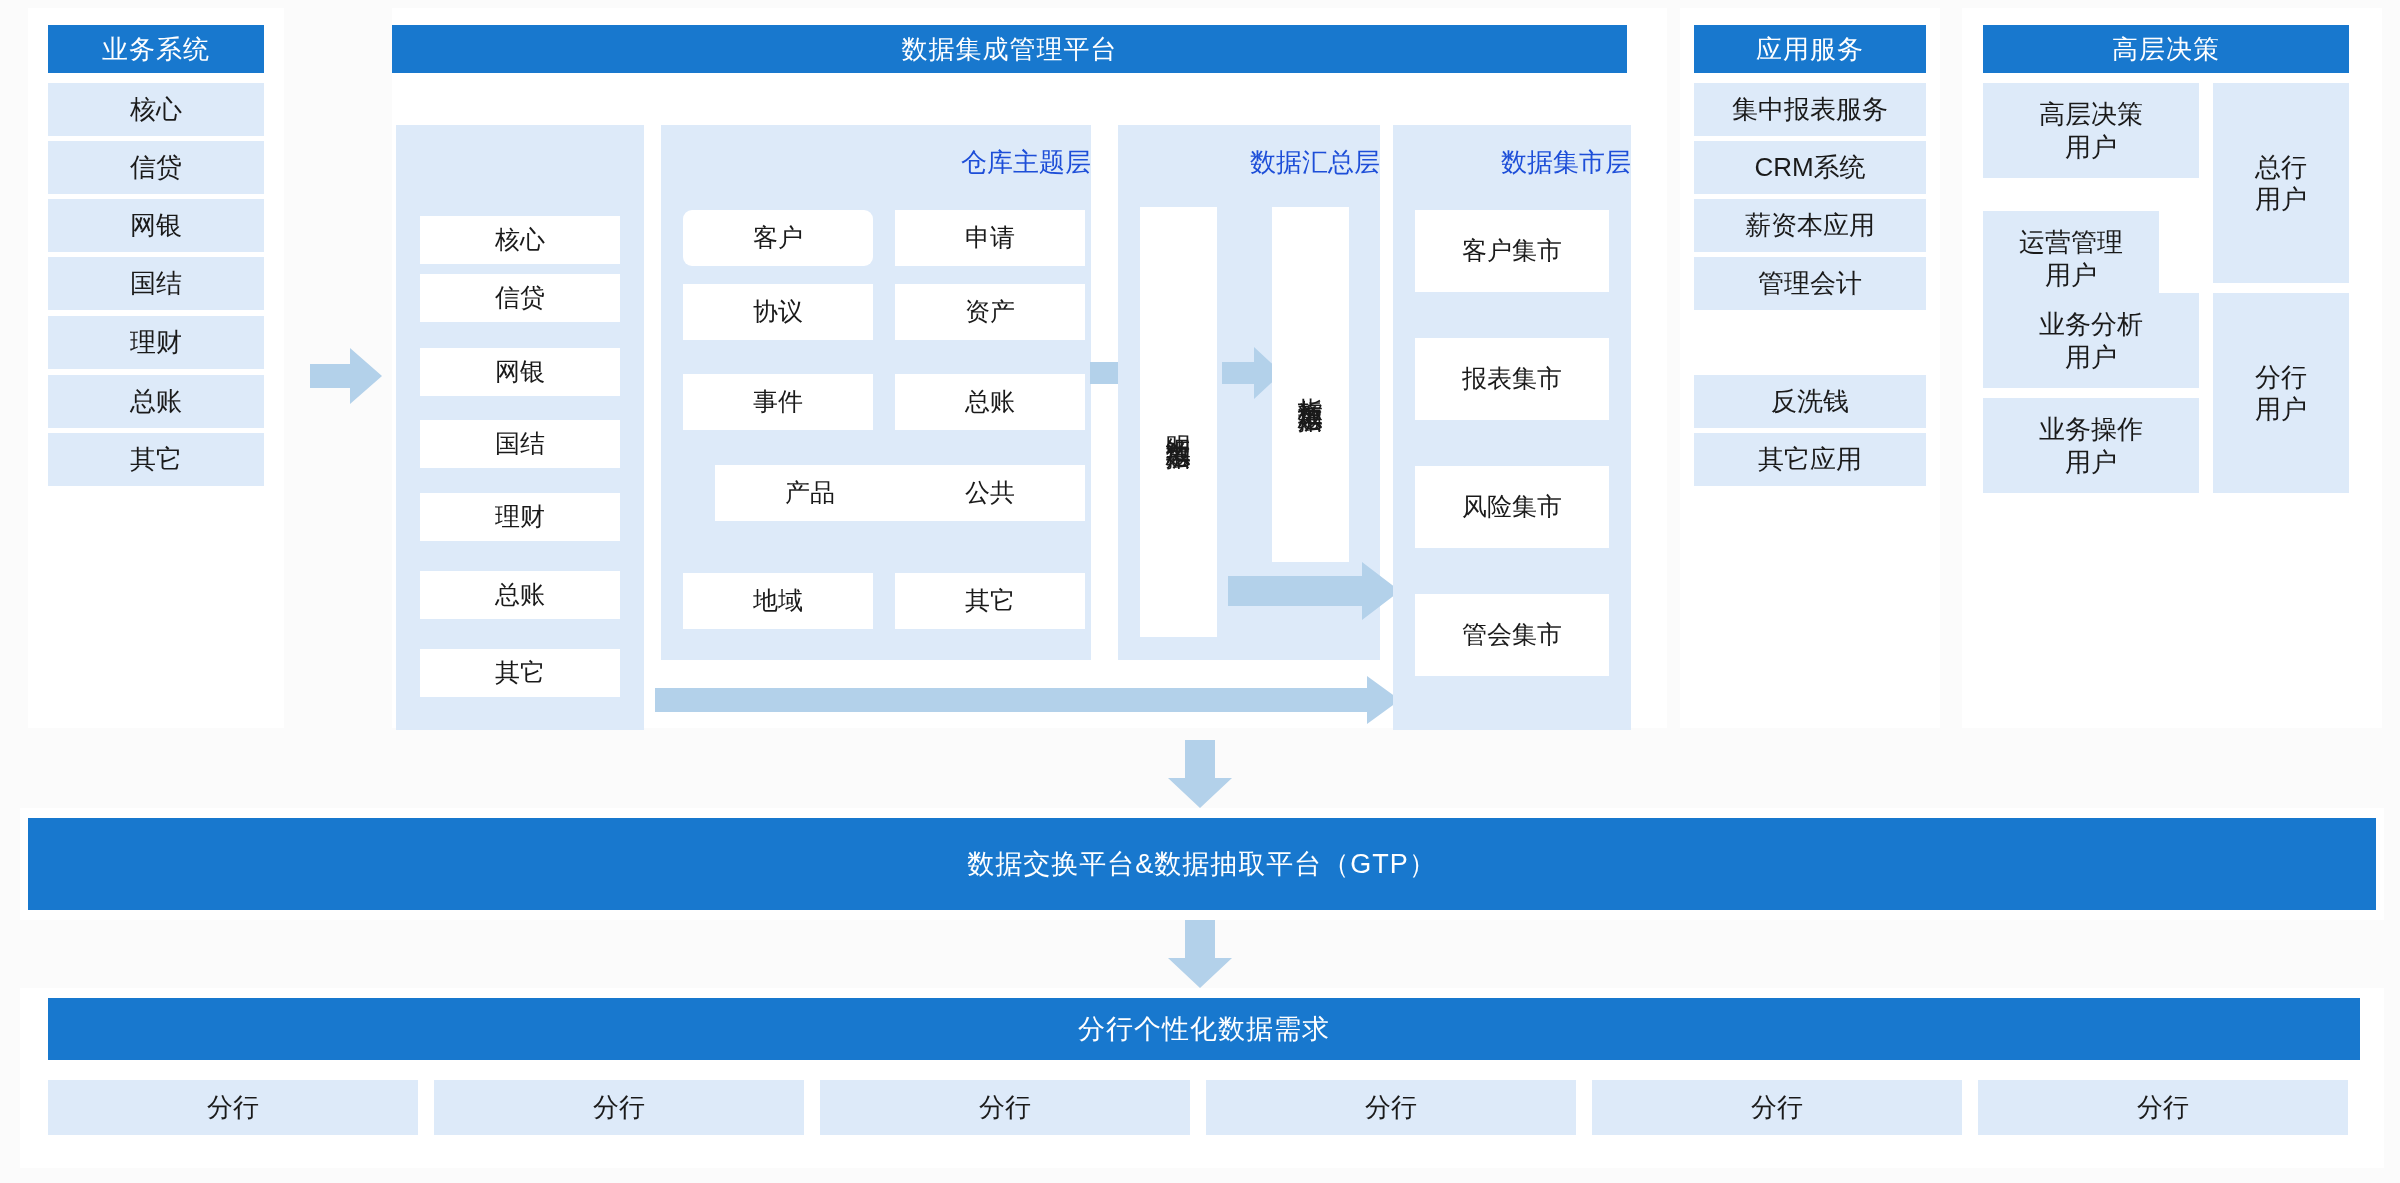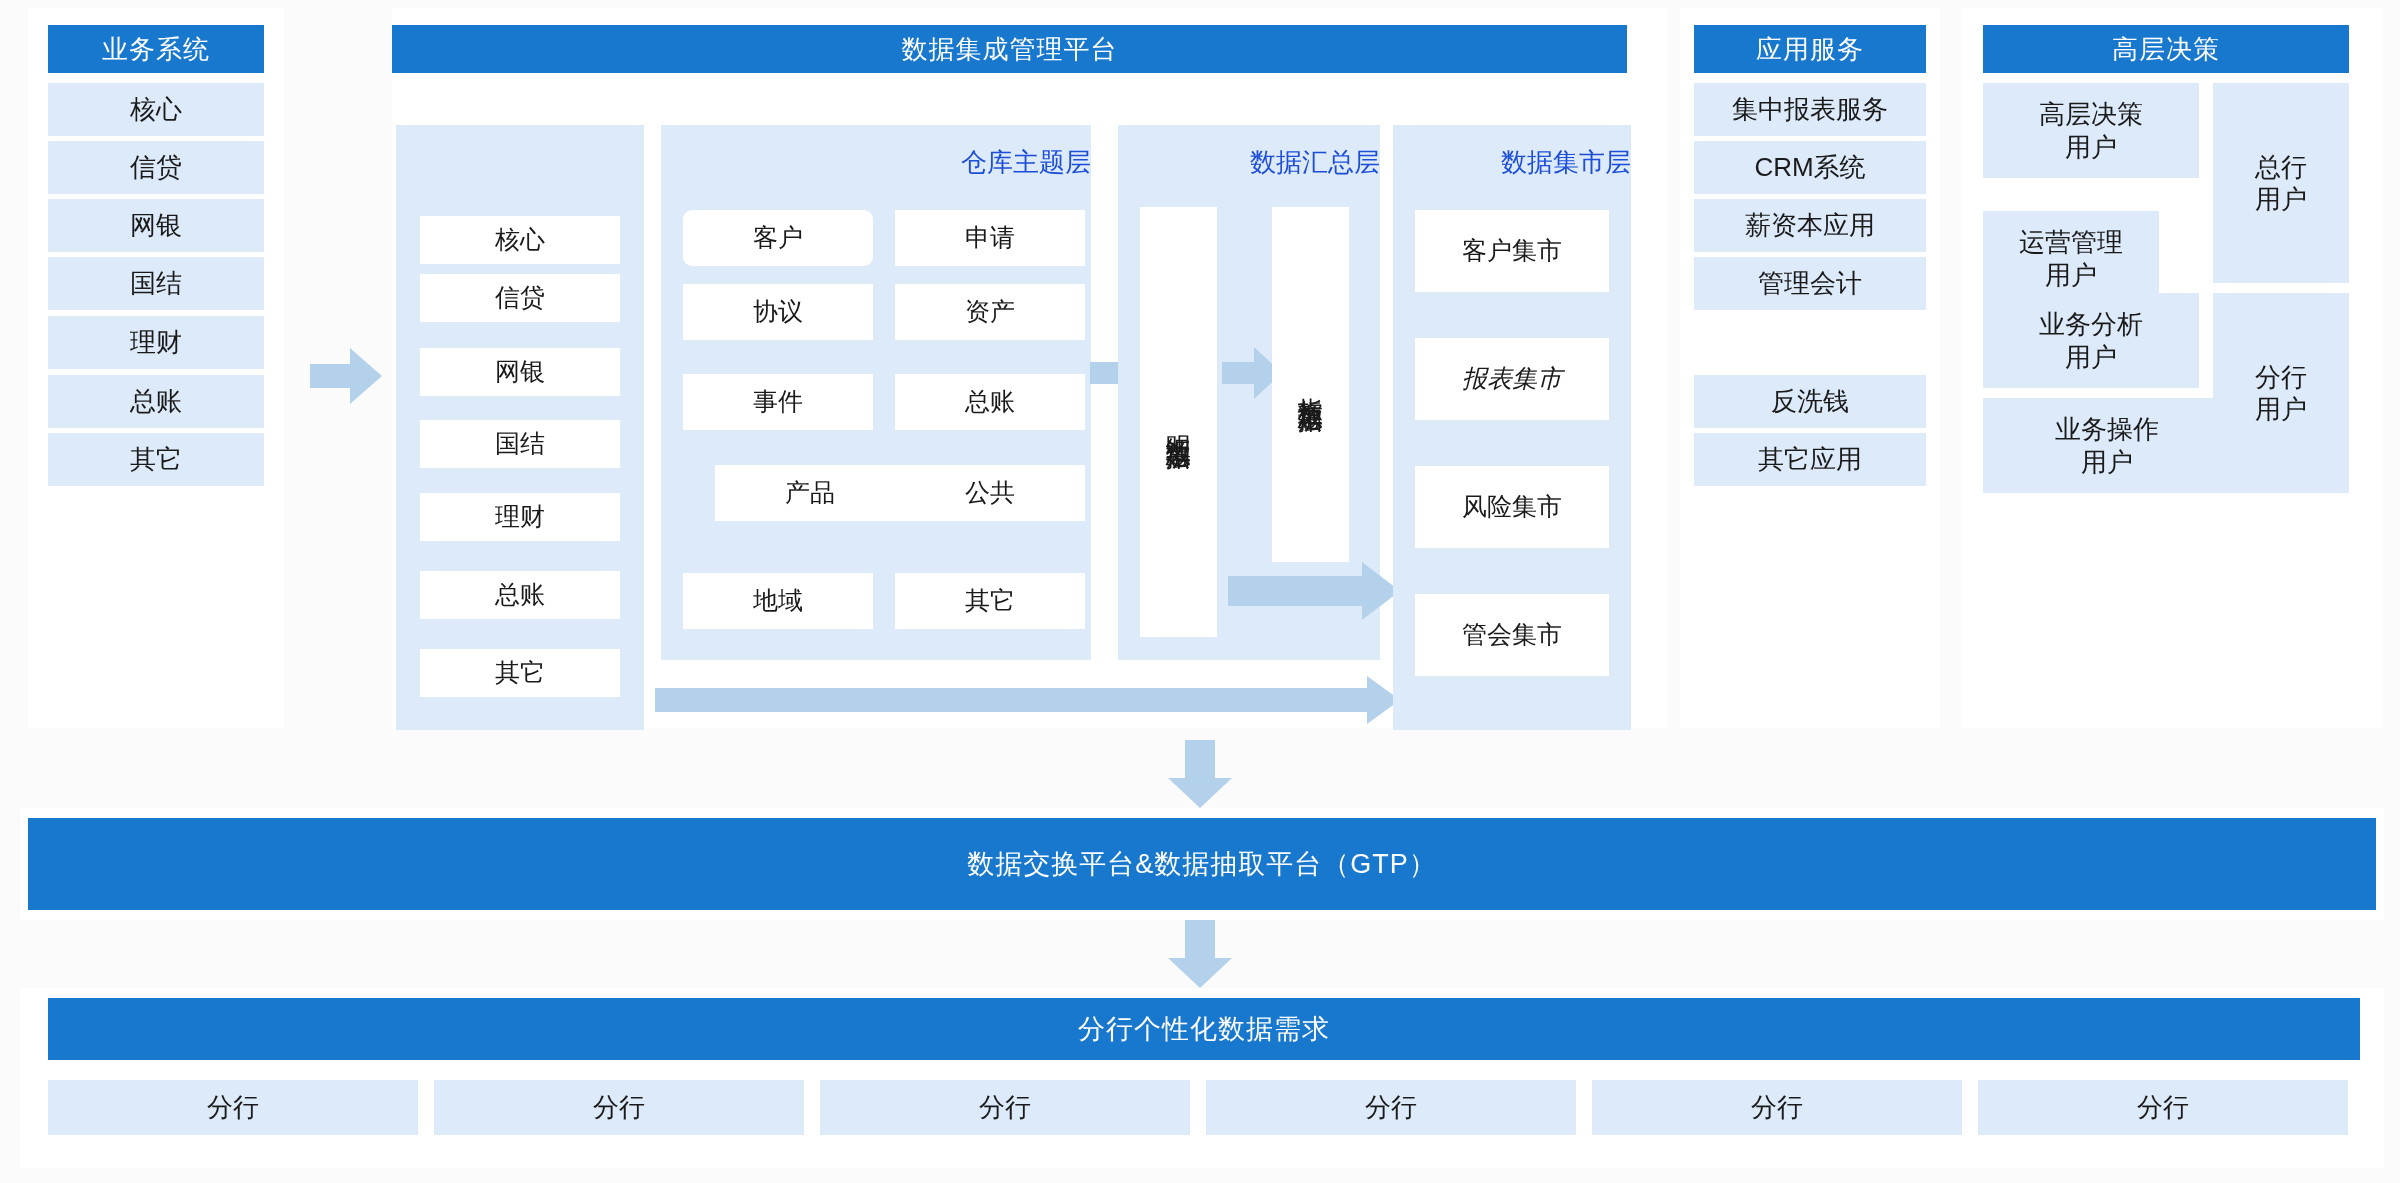--- a/index.html
+++ b/index.html
@@ -129,21 +129,21 @@
   <div class="arrow" style="left:655px;top:676px;width:745px;height:48px;">
     <svg viewBox="0 0 745 48" preserveAspectRatio="none">
       <polygon points="0,12 712,12 712,0 745,24 712,48 712,36 0,36" fill="#b3d1ea"></polygon>
     </svg>
   </div>
 
   <div class="subpanel" style="left:1393px;top:125px;width:238px;height:605px;"></div>
   <div class="sublabel" style="left:1393px;top:145px;width:238px;">数据集市层</div>
 
   <div class="wbox" style="left:1415px;top:210px;width:194px;height:82px;">客户集市</div>
-  <div class="wbox" style="left:1415px;top:338px;width:194px;height:82px;font-style:italic;">报表集市</div>
+  <div class="wbox" style="left:1415px;top:338px;width:194px;height:82px;">报表集市</div>
   <div class="wbox" style="left:1415px;top:466px;width:194px;height:82px;">风险集市</div>
   <div class="wbox" style="left:1415px;top:594px;width:194px;height:82px;">管会集市</div>
 
   <div class="panel" style="left:1680px;top:8px;width:260px;height:720px;"></div>
 
   <div class="hdr" style="left:1694px;top:25px;width:232px;height:48px;">应用服务</div>
 
   <div class="chip" style="left:1694px;top:83px;width:232px;height:53px;">集中报表服务</div>
   <div class="chip" style="left:1694px;top:141px;width:232px;height:53px;">CRM系统</div>
   <div class="chip" style="left:1694px;top:199px;width:232px;height:53px;">薪资本应用</div>
@@ -154,21 +154,21 @@
   <div class="panel" style="left:1962px;top:8px;width:420px;height:720px;"></div>
 
   <div class="hdr" style="left:1983px;top:25px;width:366px;height:48px;">高层决策</div>
 
   <div class="chip" style="left:1983px;top:83px;width:216px;height:95px;white-space:pre-line;">高层决策
 用户</div>
   <div class="chip" style="left:1983px;top:188px;width:176px;height:95px;white-space:pre-line;margin-top:23px;">运营管理
 用户</div>
   <div class="chip" style="left:1983px;top:293px;width:216px;height:95px;white-space:pre-line;">业务分析
 用户</div>
-  <div class="chip" style="left:1983px;top:398px;width:216px;height:95px;white-space:pre-line;padding-left:16px;">业务操作
+  <div class="chip" style="left:1983px;top:398px;width:216px;height:95px;white-space:pre-line;">业务操作
 用户</div>
 
   <div class="chip" style="left:2213px;top:83px;width:136px;height:200px;white-space:pre-line;">总行
 用户</div>
   <div class="chip" style="left:2213px;top:293px;width:136px;height:200px;white-space:pre-line;">分行
 用户</div>
 
   <div class="arrow" style="left:1166px;top:740px;width:68px;height:68px;">
     <svg viewBox="0 0 68 68" preserveAspectRatio="none">
       <polygon points="19,0 49,0 49,38 66,38 34,68 2,38 19,38" fill="#b3d1ea"></polygon>

